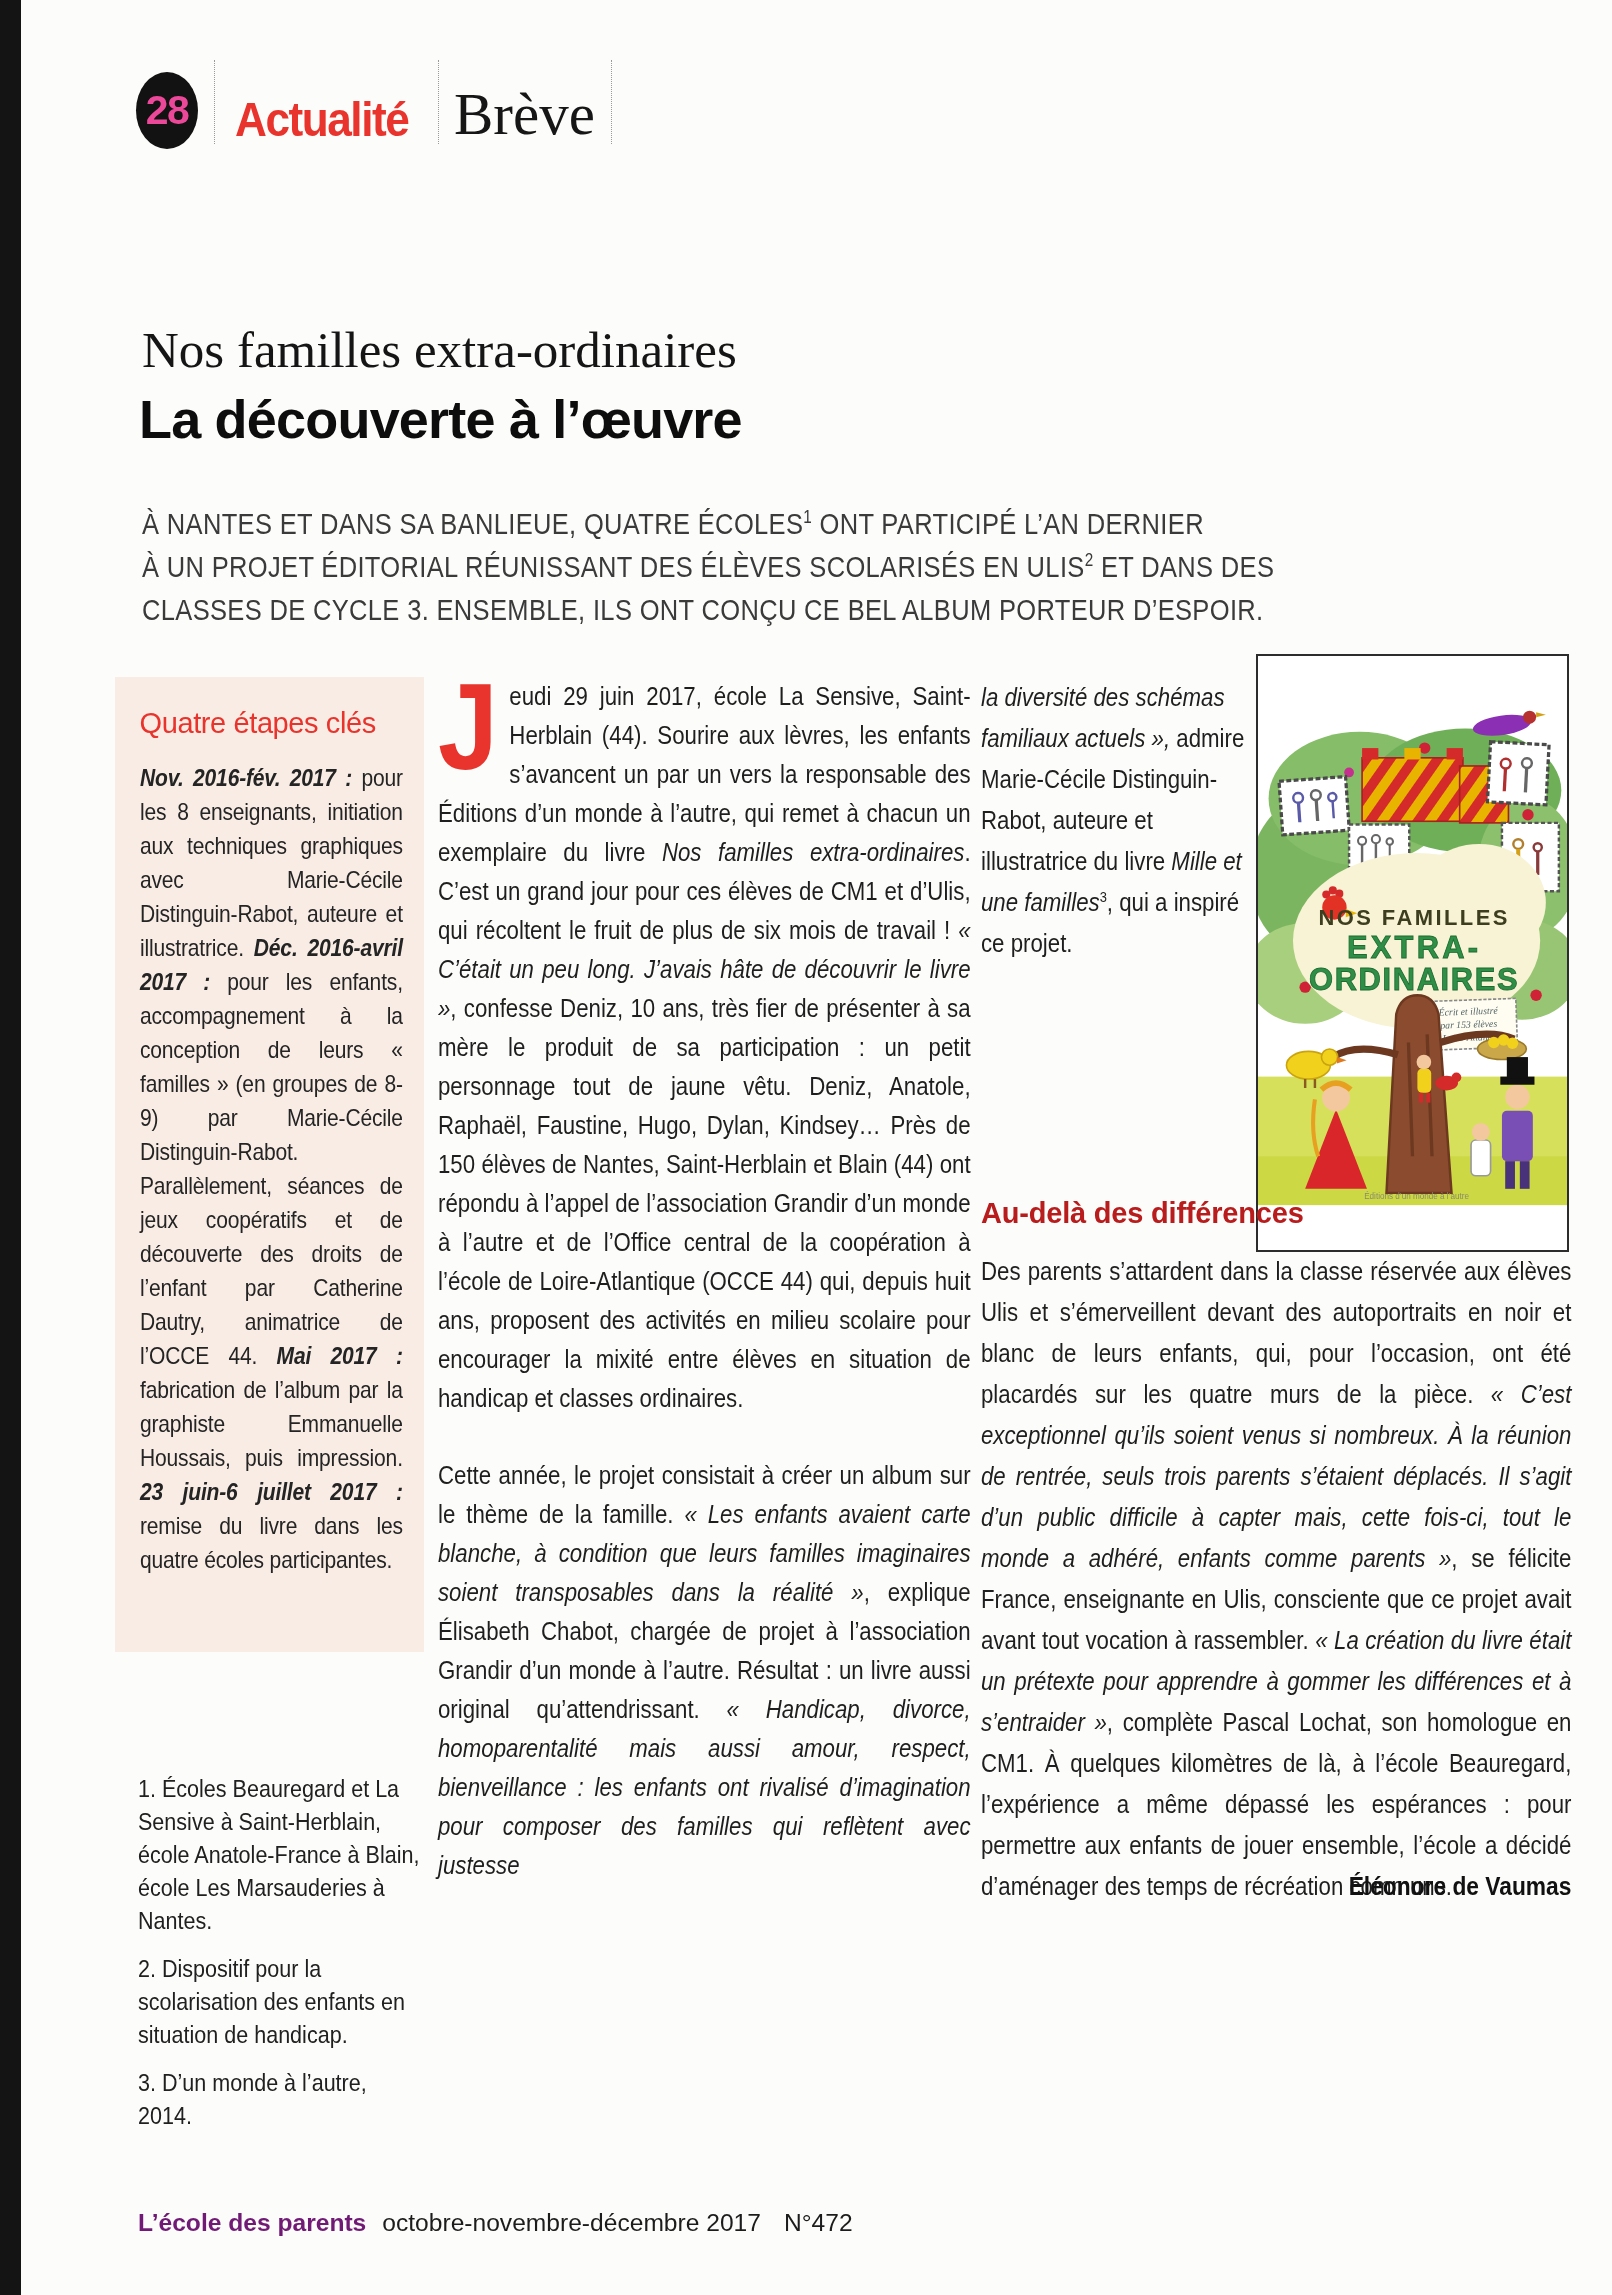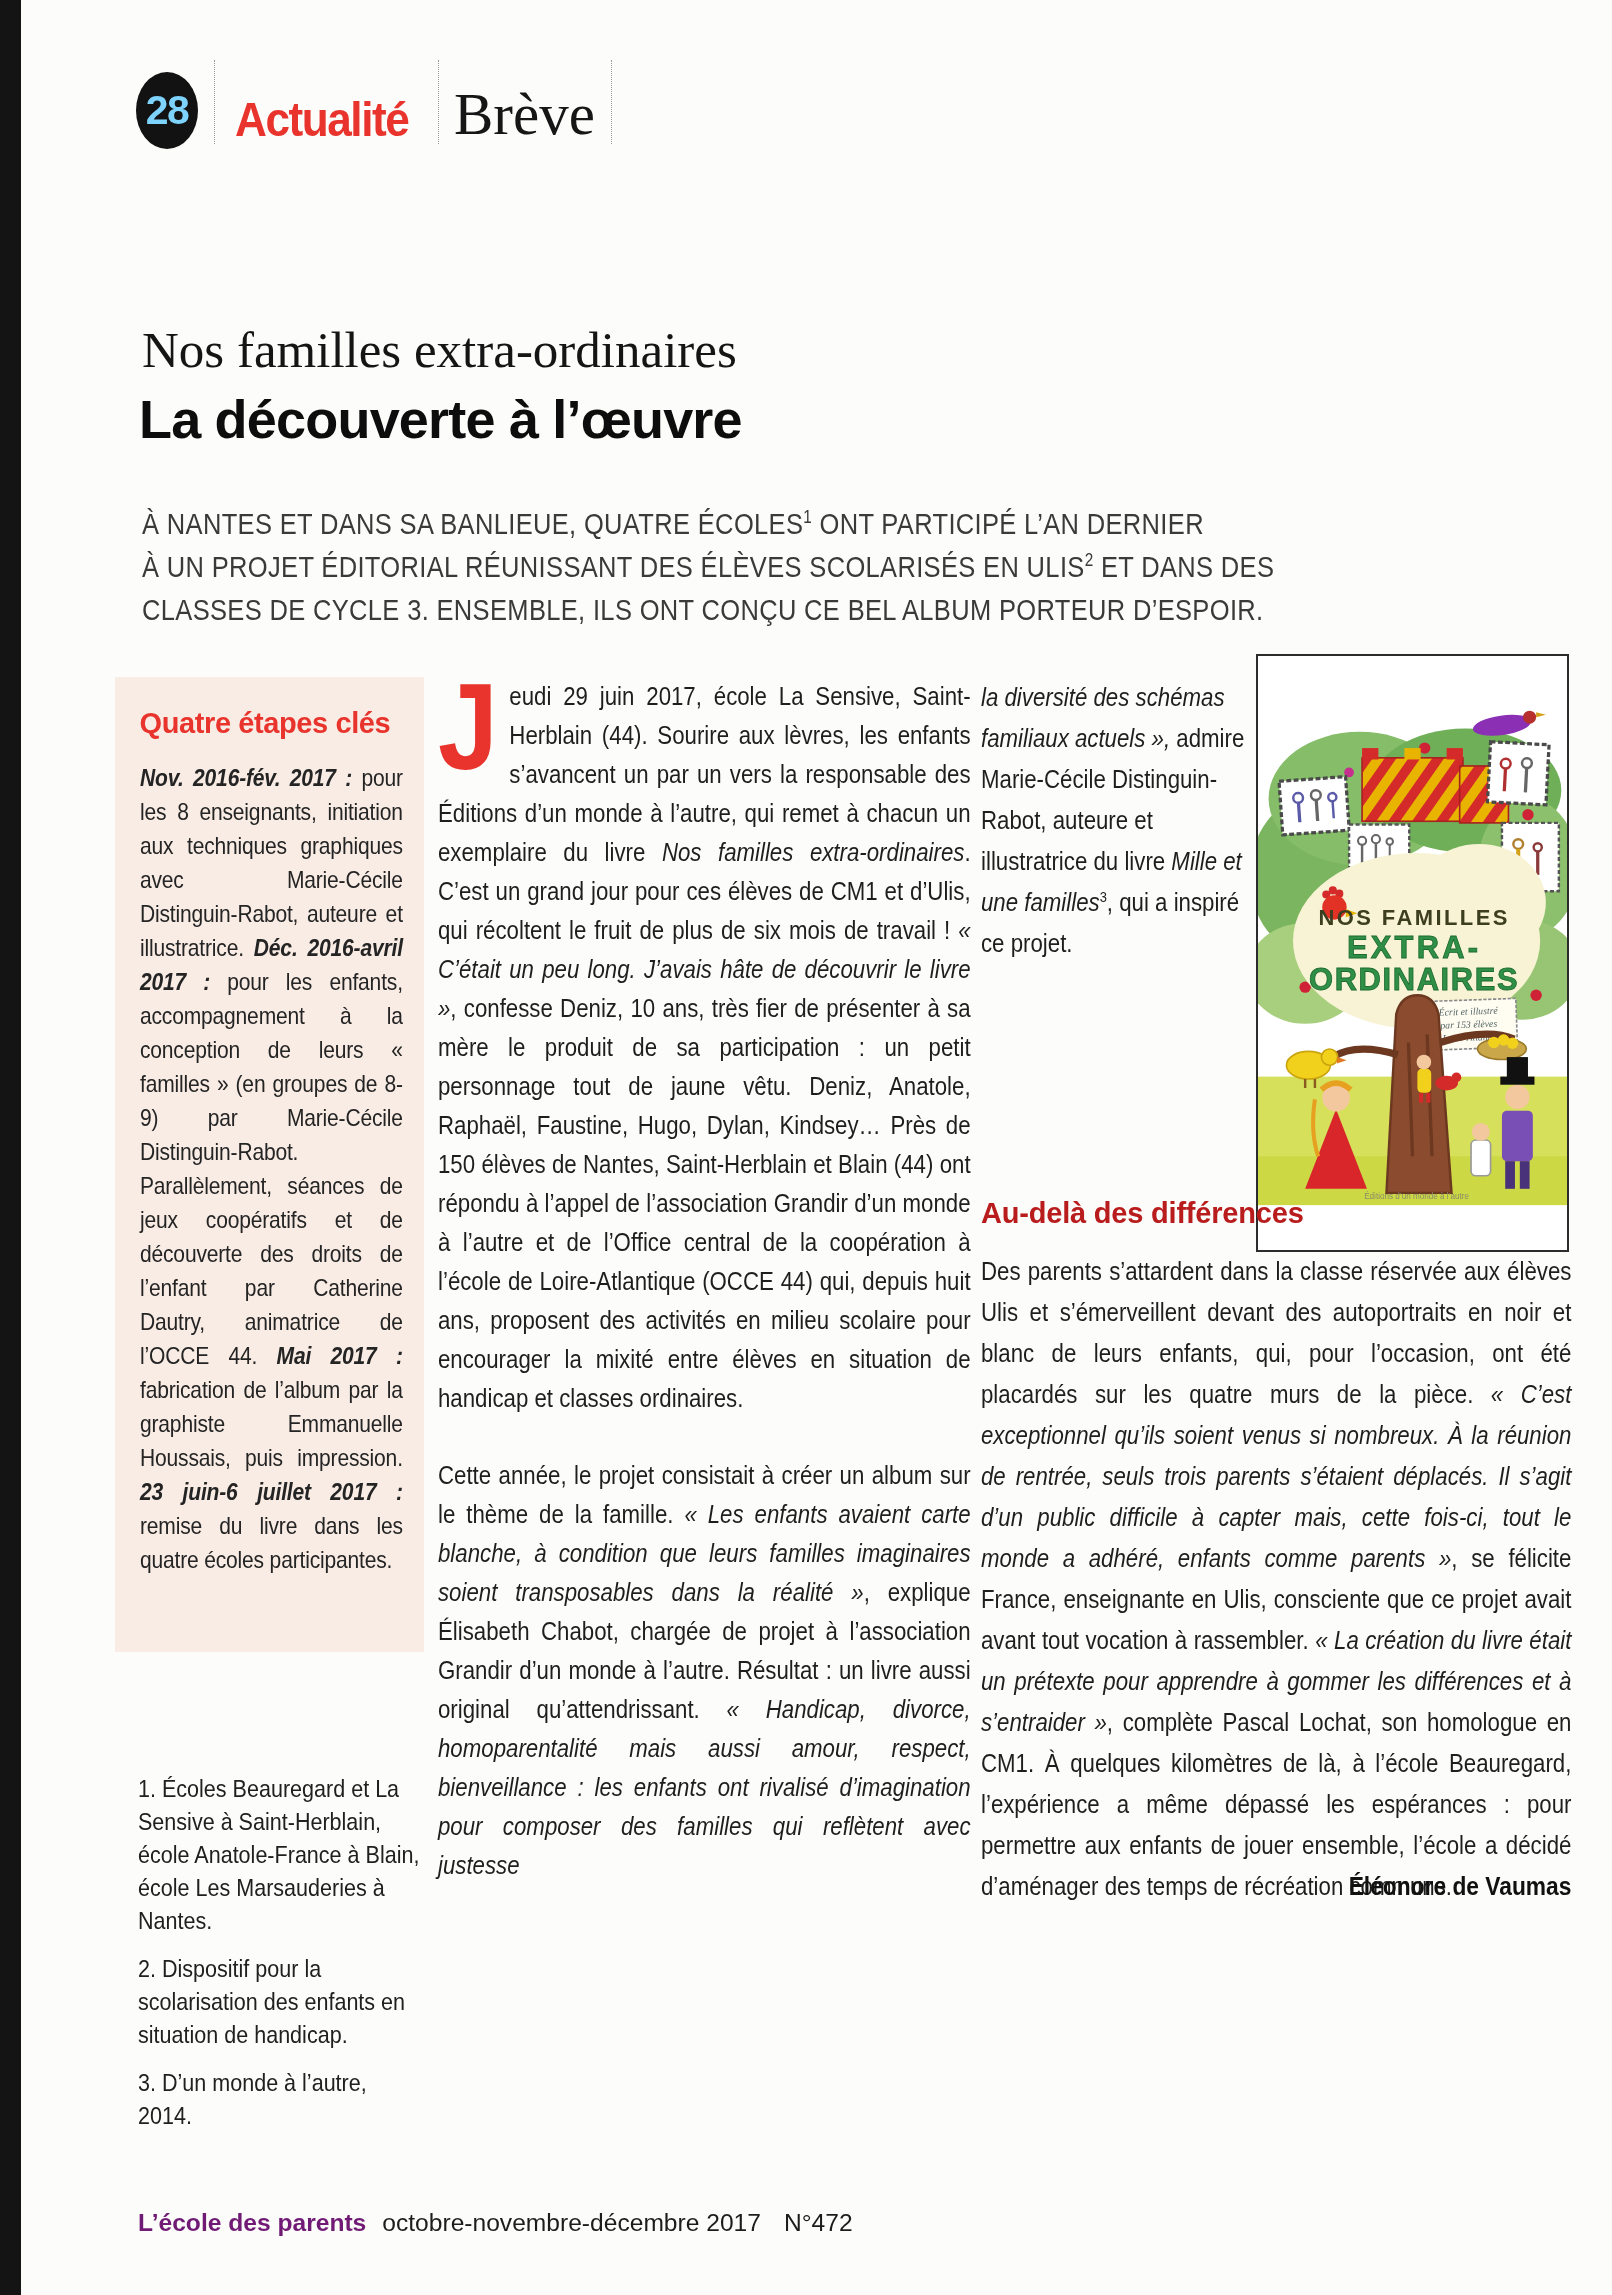--- a/index.html
+++ b/index.html
@@ -13,21 +13,21 @@
   }
   .scan-edge{position:absolute;left:0;top:0;bottom:0;width:21px;background:#141414;}
 
   
   .header{position:absolute;left:136px;top:59px;display:flex;align-items:flex-end;height:85px;}
   .page-circle{
     width:62px;height:77px;border-radius:50%;background:#121212;
     display:flex;align-items:center;justify-content:center;
     margin-bottom:-4.9px;
   }
-  .page-circle span{color:#7dd3fc;font-weight:bold;font-size:41px;letter-spacing:-1.6px;}
+  .page-circle span{color:#ec4899;font-weight:bold;font-size:41px;letter-spacing:-1.6px;}
   .vsep{border-left:1.6px dotted #9a9a9a;height:84px;}
   .sep1{margin:0 19.7px 0 16.4px;}
   .sep2{margin:0 14.8px 0 14.8px;}
   .sep3{margin:0 0 0 16.4px;}
   .section-label{
     color:#e8342c;font-weight:800;font-size:48px;letter-spacing:-1.6px;
     transform:scaleX(.92);transform-origin:0 100%;line-height:1;
   }
   .rubric-label{
     font-family:"Liberation Serif",serif;font-size:59px;color:#161616;line-height:1;
@@ -49,21 +49,21 @@
     font-size:30px;line-height:43px;color:#3a3a3a;
     letter-spacing:0.4px;font-weight:500;
   }
   .standfirst sup{font-size:.6em;vertical-align:super;line-height:0;}
 
   
   .keysteps{
     position:absolute;left:115px;top:677px;width:309px;min-height:975px;
     background:#f8ece4;box-sizing:border-box;padding:29.5px 23px 24.6px 24.6px;
   }
-  .keysteps-title{color:#e8342c;font-weight:700;font-size:29px;letter-spacing:-0.4px;margin-bottom:21px;}
+  .keysteps-title{color:#e8342c;font-weight:400;font-size:29px;letter-spacing:-0.4px;margin-bottom:21px;}
   .keysteps-body{
     width:300px;transform:scaleX(.876);transform-origin:0 0;
     font-size:24px;line-height:34px;color:#242424;text-align:justify;
     letter-spacing:-0.2px;
   }
   .ks-date{font-weight:bold;font-style:italic;}
 
   
   .col-mid{
     position:absolute;left:438px;top:677px;width:608px;

